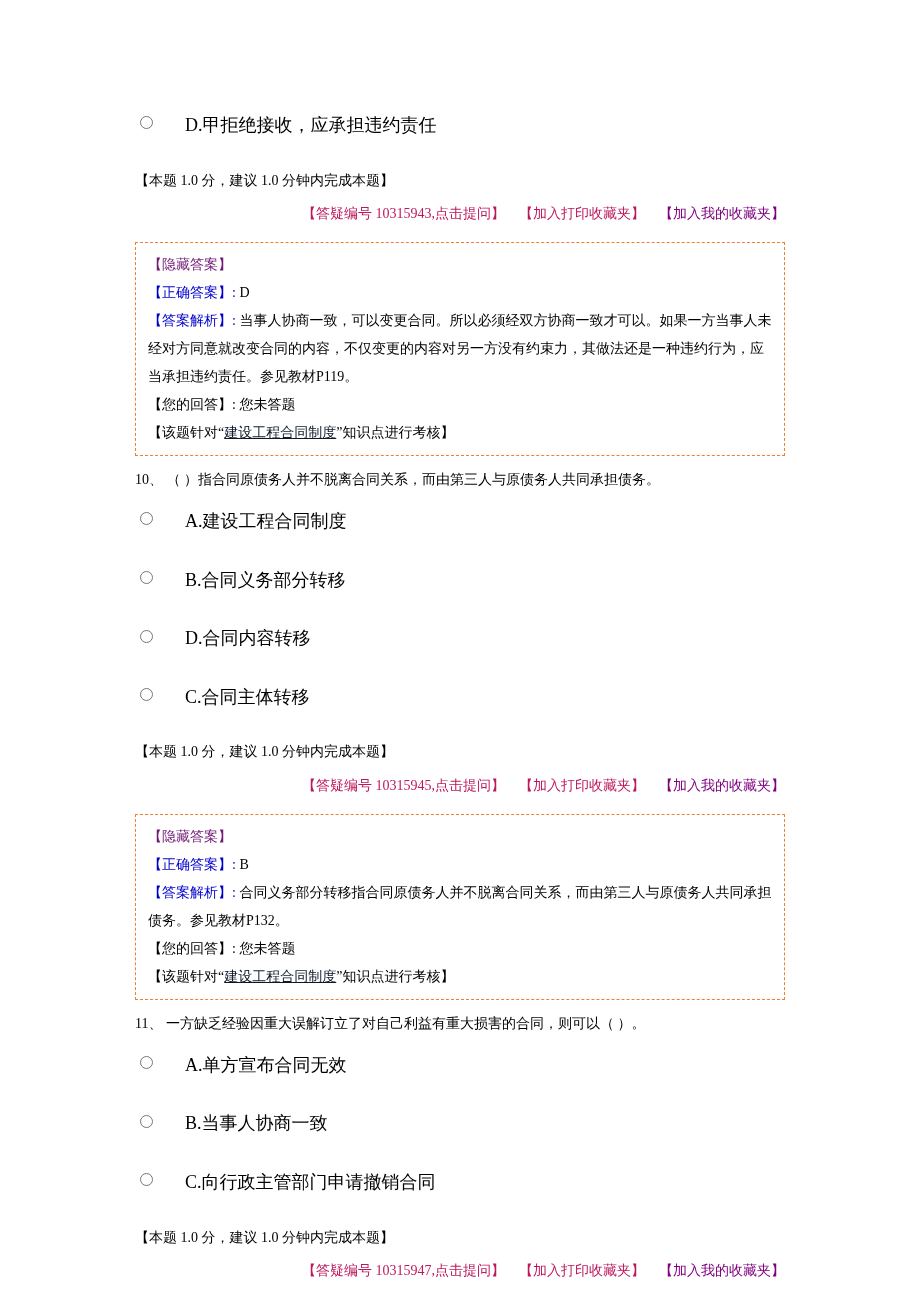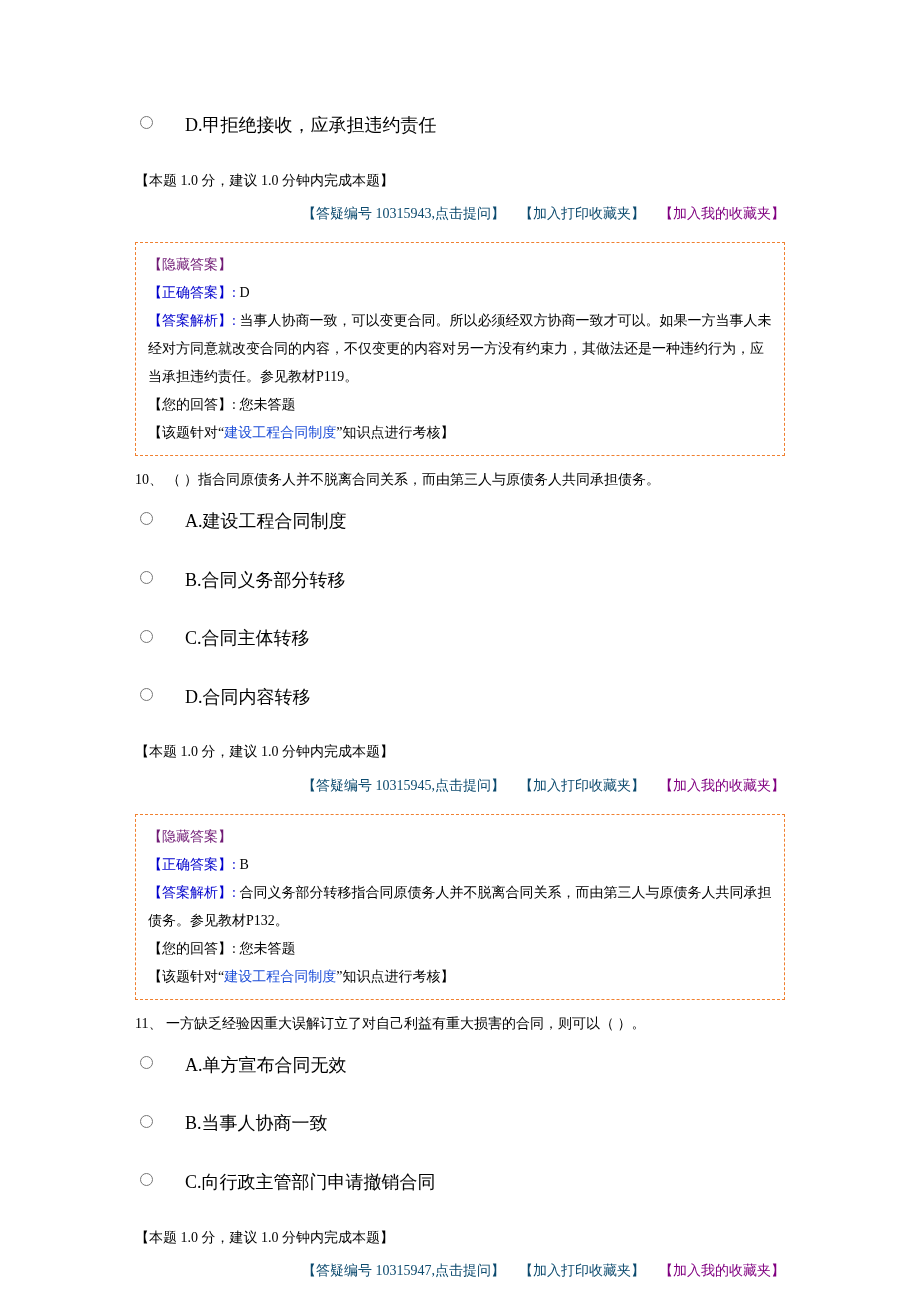--- a/index.html
+++ b/index.html
@@ -31,31 +31,31 @@
     font-size: 18px;
   }
   .score-note {
     margin: 18px 0 10px 0;
   }
   .links-row {
     text-align: right;
     margin-bottom: 16px;
     font-size: 14px;
   }
-  .link-black { color: #0c4a6e; }
+  .link-black { color: #be185d; }
   .link-purple { color: #800080; }
   .answer-box {
     border: 1px dashed #f08030;
     padding: 8px 12px;
     margin-bottom: 4px;
     line-height: 2;
   }
   .hide-ans { color: #701a75; }
   .blue-label { color: #0000cd; margin-top: 38px; }
-  .green-label { color: #1d4ed8; }
+  .green-label { color: #0f172a; text-decoration: underline; }
   .black { color: #000; }
   .question-stem {
     margin: 12px 0 14px 0;
   }
 </style>
 </head>
 <body>
 
 <div class="page">
 
@@ -97,25 +97,25 @@
   <div class="option-row">
     <span class="radio-wrap"><input type="radio" style=""></span>
     <span class="option-label">A.建设工程合同制度</span>
   </div>
   <div class="option-row">
     <span class="radio-wrap"><input type="radio" style=""></span>
     <span class="option-label">B.合同义务部分转移</span>
   </div>
   <div class="option-row">
     <span class="radio-wrap"><input type="radio" style=""></span>
-    <span class="option-label">C.合同主体转移</span>
+    <span class="option-label">D.合同内容转移</span>
   </div>
   <div class="option-row">
     <span class="radio-wrap"><input type="radio" style=""></span>
-    <span class="option-label">D.合同内容转移</span>
+    <span class="option-label">C.合同主体转移</span>
   </div>
 
   <div class="score-note">【本题  1.0  分，建议  1.0  分钟内完成本题】</div>
 
   <div class="links-row">
     <span class="link-black">【答疑编号 10315945,点击提问】</span>
     &nbsp;&nbsp;
     <span class="link-black">【加入打印收藏夹】</span>
     &nbsp;&nbsp;
     <span class="link-purple">【加入我的收藏夹】</span>

